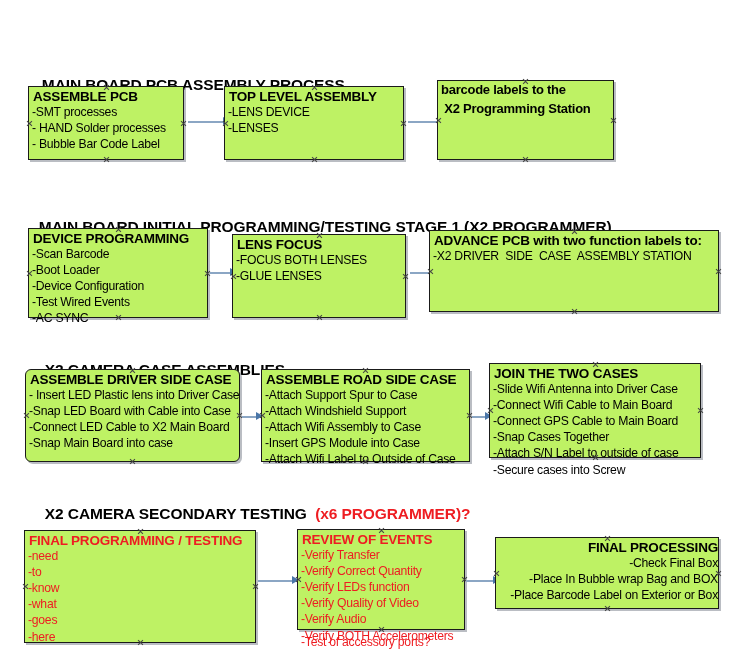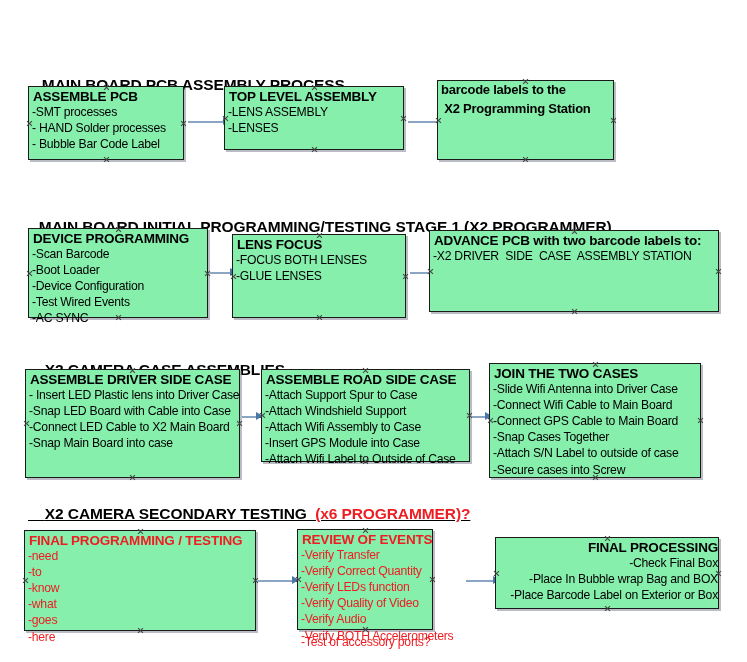--- a/index.html
+++ b/index.html
@@ -36,21 +36,21 @@
     font-weight: bold;
     color: #000;
     white-space: pre;
     letter-spacing: -0.1px;
   }
   .section-head .accent {
     color: #ee1d22;
   }
   .box {
     position: absolute;
-    background: #86efac;
+    background: #bef264;
     border: 1px solid #1a1a1a;
     box-shadow: 2px 2px 0 0 rgba(130,135,145,0.55);
     box-sizing: border-box;
     overflow: visible;
   }
   .box-title {
     font-size: 13.5px;
     font-weight: bold;
     line-height: 1.12;
     white-space: pre;
@@ -144,23 +144,23 @@
     <div class="handle" style="left:50%; top:100%;"></div>
     <div class="handle" style="left:0; top:50%;"></div>
     <div class="handle" style="left:100%; top:50%;"></div>
   </div>
 
   <div class="arrow" style="left:188px; top:117px; width:42px;">
     <div class="shaft" style="width:35px;"></div>
     <div class="head" style="left:35px;"></div>
   </div>
 
-  <div class="box" style="left:224px; top:86px; width:180px; height:64px;">
+  <div class="box" style="left:224px; top:86px; width:180px; height:74px;">
     <div class="box-title">TOP LEVEL ASSEMBLY</div>
-    <div class="box-line">-LENS ASSEMBLY</div>
+    <div class="box-line">-LENS DEVICE</div>
     <div class="box-line">-LENSES</div>
     <div class="handle" style="left:50%; top:0;"></div>
     <div class="handle" style="left:50%; top:100%;"></div>
     <div class="handle" style="left:0; top:50%;"></div>
     <div class="handle" style="left:100%; top:50%;"></div>
   </div>
 
   <div class="arrow" style="left:408px; top:117px; width:42px;">
     <div class="shaft" style="width:33px;"></div>
     <div class="head" style="left:33px;"></div>
@@ -206,33 +206,33 @@
     <div class="handle" style="left:0; top:50%;"></div>
     <div class="handle" style="left:100%; top:50%;"></div>
   </div>
 
   <div class="arrow" style="left:410px; top:268px; width:40px;">
     <div class="shaft" style="width:28px;"></div>
     <div class="head" style="left:28px;"></div>
   </div>
 
   <div class="box" style="left:429px; top:230px; width:290px; height:82px;">
-    <div class="box-title">ADVANCE PCB with two barcode labels to:</div>
+    <div class="box-title">ADVANCE PCB with two function labels to:</div>
     <div class="box-line">-X2 DRIVER  SIDE  CASE  ASSEMBLY STATION</div>
     <div class="handle" style="left:50%; top:0;"></div>
     <div class="handle" style="left:50%; top:100%;"></div>
     <div class="handle" style="left:0; top:50%;"></div>
     <div class="handle" style="left:100%; top:50%;"></div>
   </div>
 
   <div class="section-head" style="left:28px; top:343px;">
     <span>X2 CAMERA CASE ASSEMBLIES</span>
   </div>
 
-  <div class="box" style="left:25px; top:369px; width:215px; height:109px;">
+  <div class="box" style="left:25px; top:369px; width:215px; height:93px;border-radius:6px;">
     <div class="box-title">ASSEMBLE DRIVER SIDE CASE</div>
     <div class="box-line">- Insert LED Plastic lens into Driver Case</div>
     <div class="box-line">-Snap LED Board with Cable into Case</div>
     <div class="box-line">-Connect LED Cable to X2 Main Board</div>
     <div class="box-line">-Snap Main Board into case</div>
     <div class="handle" style="left:50%; top:0;"></div>
     <div class="handle" style="left:50%; top:100%;"></div>
     <div class="handle" style="left:0; top:50%;"></div>
     <div class="handle" style="left:100%; top:50%;"></div>
   </div>
@@ -253,58 +253,58 @@
     <div class="handle" style="left:50%; top:100%;"></div>
     <div class="handle" style="left:0; top:50%;"></div>
     <div class="handle" style="left:100%; top:50%;"></div>
   </div>
 
   <div class="arrow" style="left:472px; top:412px; width:26px;">
     <div class="shaft" style="width:13px;"></div>
     <div class="head" style="left:13px;"></div>
   </div>
 
-  <div class="box" style="left:489px; top:363px; width:212px; height:115px;">
+  <div class="box" style="left:489px; top:363px; width:212px; height:95px;">
     <div class="box-title">JOIN THE TWO CASES</div>
     <div class="box-line">-Slide Wifi Antenna into Driver Case</div>
     <div class="box-line">-Connect Wifi Cable to Main Board</div>
     <div class="box-line">-Connect GPS Cable to Main Board</div>
     <div class="box-line">-Snap Cases Together</div>
     <div class="box-line">-Attach S/N Label to outside of case</div>
     <div class="box-line">-Secure cases into Screw</div>
     <div class="handle" style="left:50%; top:0;"></div>
     <div class="handle" style="left:50%; top:100%;"></div>
     <div class="handle" style="left:0; top:50%;"></div>
     <div class="handle" style="left:100%; top:50%;"></div>
   </div>
 
-  <div class="section-head" style="left:28px; top:487px;text-decoration:underline;">
+  <div class="section-head" style="left:28px; top:487px;">
     <span>X2 CAMERA SECONDARY TESTING </span><span class="accent"> (x6 PROGRAMMER)?</span>
   </div>
 
-  <div class="box red" style="left:24px; top:530px; width:232px; height:101px;">
+  <div class="box red" style="left:24px; top:530px; width:232px; height:113px;">
     <div class="box-title">FINAL PROGRAMMING / TESTING</div>
     <div class="box-line">-need</div>
     <div class="box-line">-to</div>
     <div class="box-line">-know</div>
     <div class="box-line">-what</div>
     <div class="box-line">-goes</div>
     <div class="box-line">-here</div>
     <div class="handle" style="left:50%; top:0;"></div>
     <div class="handle" style="left:50%; top:100%;"></div>
     <div class="handle" style="left:0; top:50%;"></div>
     <div class="handle" style="left:100%; top:50%;"></div>
   </div>
 
   <div class="arrow" style="left:258px; top:576px; width:42px;">
     <div class="shaft" style="width:34px;"></div>
     <div class="head" style="left:34px;"></div>
   </div>
 
-  <div class="box red" style="left:297px; top:529px; width:136px; height:101px;">
+  <div class="box red" style="left:297px; top:529px; width:168px; height:101px;">
     <div class="box-title">REVIEW OF EVENTS</div>
     <div class="box-line">-Verify Transfer</div>
     <div class="box-line">-Verify Correct Quantity</div>
     <div class="box-line">-Verify LEDs function</div>
     <div class="box-line">-Verify Quality of Video</div>
     <div class="box-line">-Verify Audio</div>
     <div class="box-line">-Verify BOTH Accelerometers</div>
     <div class="overflow-line" style="top:104px;text-align:center;">-Test of accessory ports?</div>
     <div class="handle" style="left:50%; top:0;"></div>
     <div class="handle" style="left:50%; top:100%;"></div>

